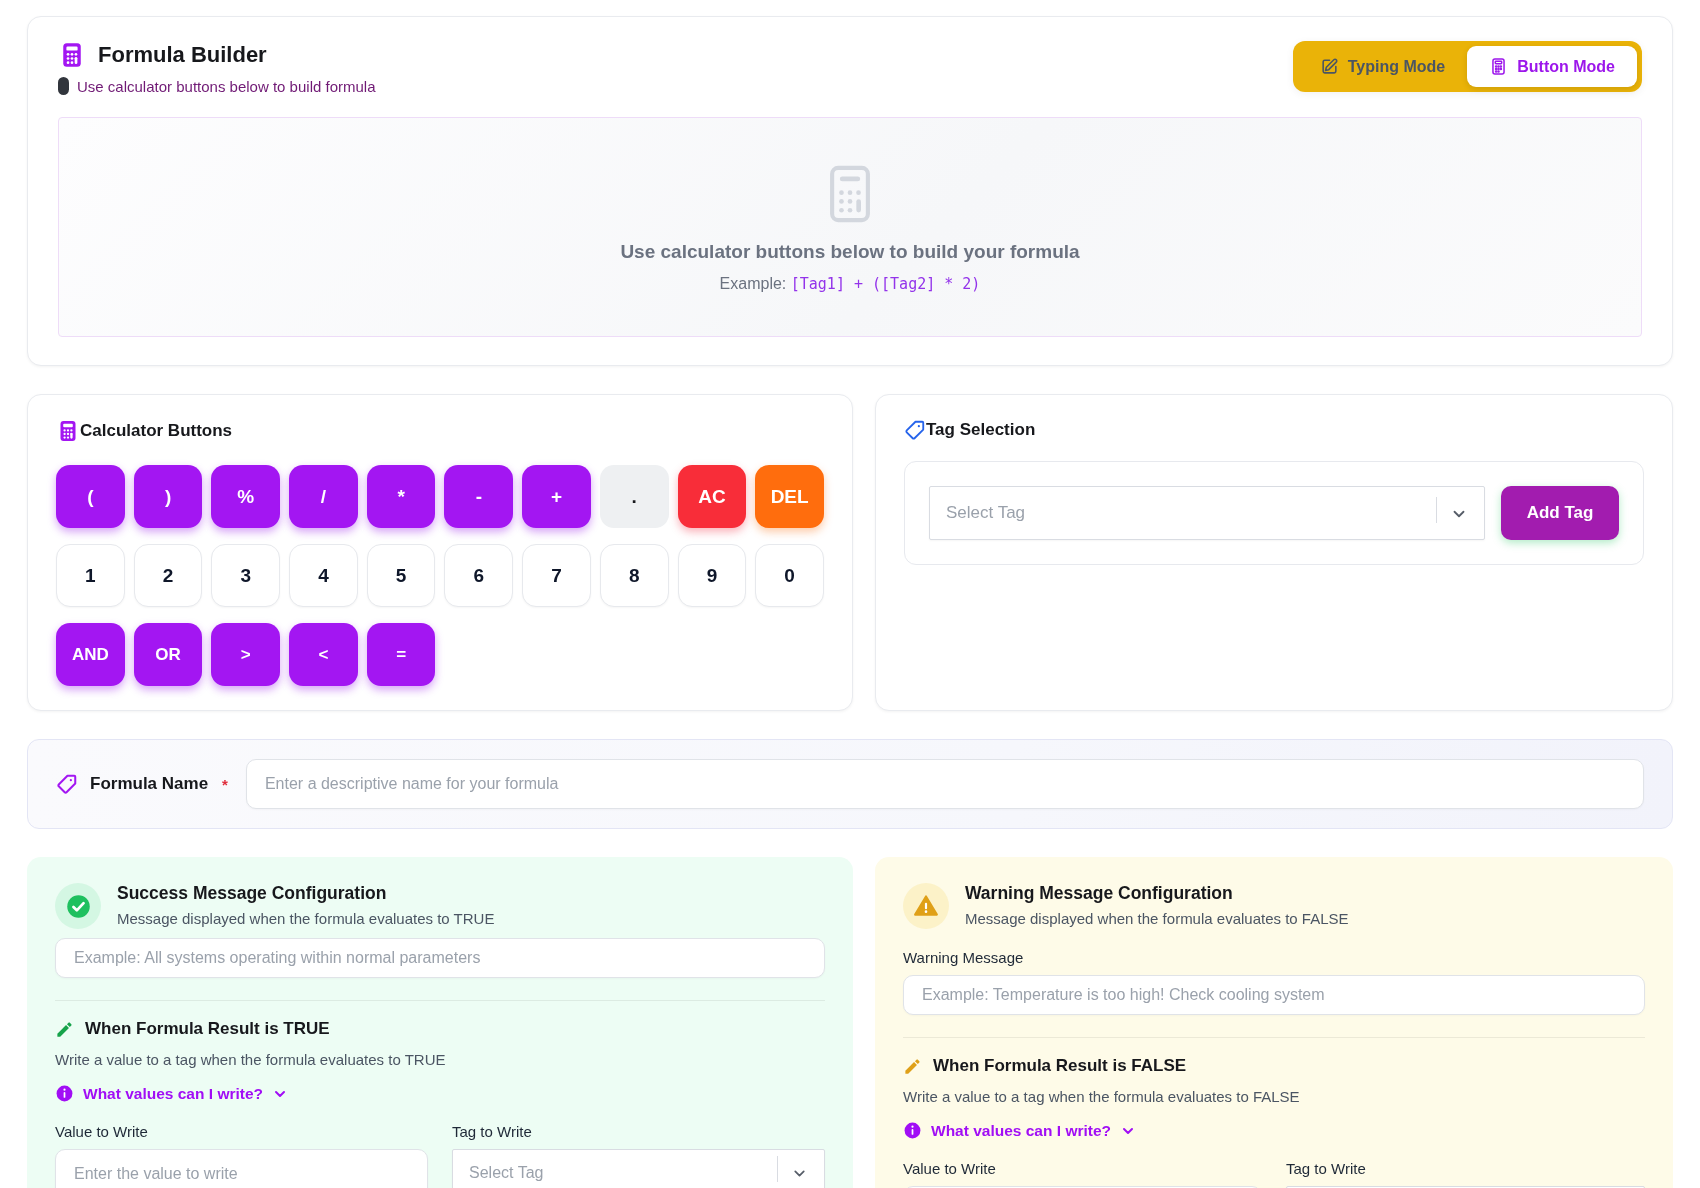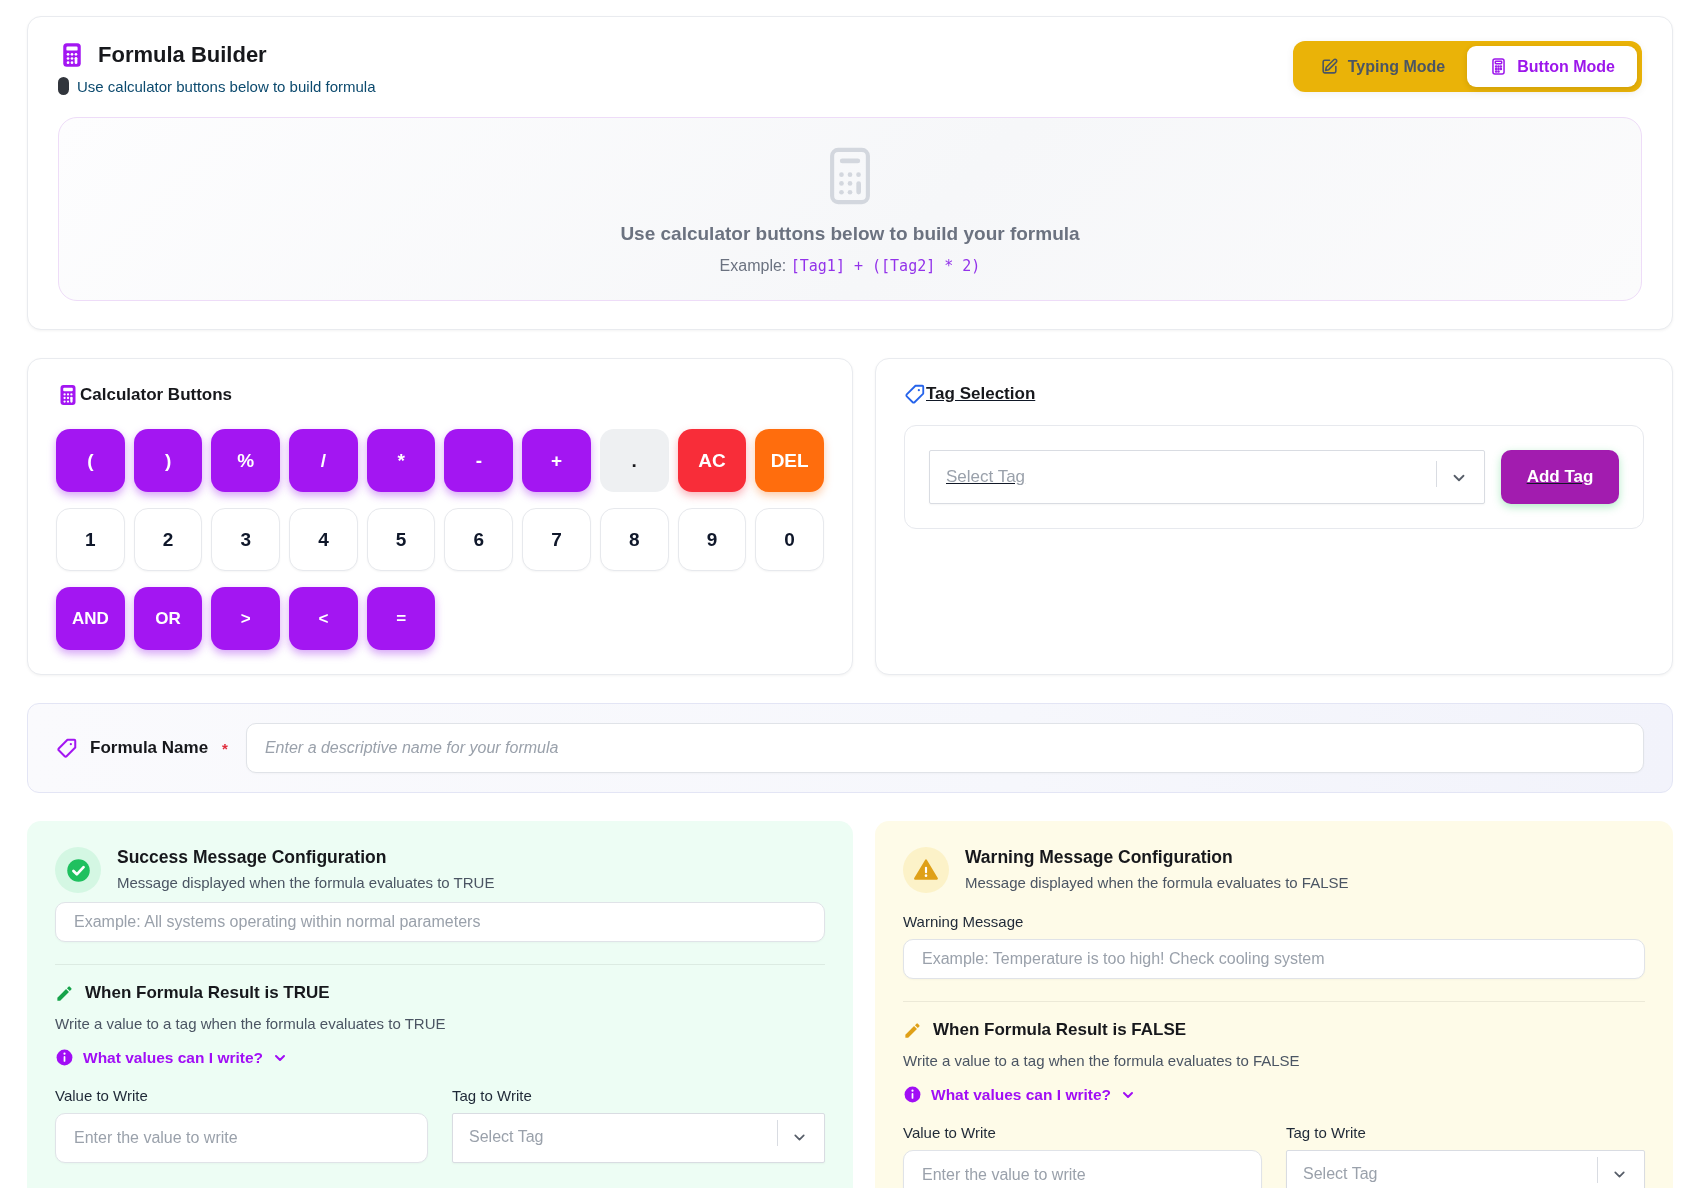--- a/index.html
+++ b/index.html
@@ -9,31 +9,31 @@
 
   .card { background:#fff; border:1px solid #e9ebef; border-radius:14px;
     box-shadow:0 1px 3px rgba(0,0,0,.05); }
 
   
   .builder-card { padding:24px 30px 28px; }
   .builder-head { display:flex; justify-content:space-between; align-items:flex-start; }
   .builder-title-row { display:flex; align-items:center; gap:12px; }
   .builder-title { font-size:22px; font-weight:700; color:#17181c; }
   .builder-sub { display:flex; align-items:center; gap:8px; margin-top:8px;
-    color:#0c4a6e; font-size:15px; }
+    color:#701a75; font-size:15px; }
   .mouse-pill { width:11px; height:18px; background:#31353c; border-radius:6px; display:inline-block; }
 
   .mode-toggle { background:#eab308; border-radius:12px; padding:5px;
     display:flex; align-items:center; box-shadow:0 2px 8px rgba(0,0,0,.06); }
   .mode-btn { display:flex; align-items:center; gap:9px; padding:11px 22px;
     border:none; background:transparent; border-radius:9px; font-size:16px; font-weight:600;
     color:#4b5563; cursor:pointer; font-family:inherit; }
   .mode-btn.active { background:#fff; color:#9c16eb; box-shadow:0 2px 6px rgba(0,0,0,.12); }
 
-  .formula-display { margin-top:22px; height:184px; border:1px solid #eedcf8; border-radius:19px;
+  .formula-display { margin-top:22px; height:220px; border:1px solid #eedcf8; border-radius:4px;
     background:linear-gradient(135deg,#fdfdfe 0%,#f6f7f9 55%,#fbfbfc 100%);
     display:flex; flex-direction:column; align-items:center; justify-content:center; }
   .display-prompt { margin-top:14px; font-size:19px; font-weight:600; color:#6b7280; }
   .display-example { margin-top:12px; font-size:16px; color:#6b7280; }
   .display-example code { font-family:"DejaVu Sans Mono", monospace; color:#9333ea; font-size:15px; }
 
   
   .two-col { display:grid; grid-template-columns:826fr 798fr; gap:22px; margin-top:28px; }
 
   .panel-head { display:flex; align-items:center; gap:0; }
@@ -48,21 +48,21 @@
   .cbtn.op { background:#a316f2; color:#fff; box-shadow:0 4px 9px rgba(150,22,235,.38); }
   .cbtn.dot { background:#eef0f2; color:#17181c; }
   .cbtn.ac { background:#f82d39; color:#fff; box-shadow:0 4px 9px rgba(240,40,60,.35); }
   .cbtn.del { background:#ff6d0d; color:#fff; box-shadow:0 4px 9px rgba(250,110,15,.35); }
   .cbtn.num { background:#fff; color:#0f172a; border:1px solid #e7e9ed; font-weight:600;
     box-shadow:0 1px 2px rgba(0,0,0,.04); }
   .cbtn.logic { background:#a316f2; color:#fff; font-size:17px;
     box-shadow:0 4px 9px rgba(150,22,235,.38); }
 
   
-  .tag-card { padding:24px 28px;text-decoration:underline; }
+  .tag-card { padding:24px 28px; }
   .tag-inner { margin-top:20px; border:1px solid #e7e9ee; border-radius:12px; padding:24px;
     display:flex; gap:16px; align-items:center; }
   .select-box { flex:1; height:54px; background:#fff; border:1px solid #d9dce2; border-radius:2px;
     display:flex; align-items:flex-end; padding:16px 16px; cursor:pointer;
     box-shadow:0 1px 2px rgba(0,0,0,.04); }
   .select-box .ph { flex:1; color:#9aa1ab; font-size:17px; }
   .select-div { width:1px; height:26px; background:#d9dce2; margin-right:13px; }
   .add-tag-btn { width:118px; height:54px; background:#a21caf; color:#fff; border:none;
     border-radius:10px; font-size:17px; font-weight:700; cursor:pointer; font-family:inherit;
     box-shadow:0 3px 8px rgba(34,197,94,.35); }
@@ -70,21 +70,21 @@
   
   .name-card { margin-top:28px; border:1px solid #e3e5f5; border-radius:12px;
     background:linear-gradient(90deg,#fafafd 0%,#f6f7fc 60%,#f2f3fb 100%);
     padding:19px 28px; display:flex; align-items:center; gap:12px; }
   .name-label { font-size:17px; font-weight:700; color:#17181c; }
   .req { color:#e02d3c; font-size:15px; font-weight:700; margin:0 6px 0 2px; }
   .text-input { height:50px; background:#fff; border:1px solid #e0e3e8; border-radius:10px;
     padding:0 18px; font-size:16px; color:#111827; font-family:inherit; width:100%;
     box-shadow:0 1px 2px rgba(0,0,0,.03); }
   .text-input::placeholder { color:#9aa1ab; }
-  .name-card .text-input { flex:1;font-style:italic; }
+  .name-card .text-input { flex:1; }
 
   
   .msg-panel { border-radius:14px; padding:26px 28px; }
   .msg-panel.success { background:#edfdf4; }
   .msg-panel.warning { background:#fefbe8; }
   .msg-head { display:flex; gap:16px; align-items:flex-start; }
   .icon-circle { width:46px; height:46px; border-radius:50%; display:flex;
     align-items:center; justify-content:center; flex:0 0 46px; }
   .icon-circle.green { background:#d4f7e3; }
   .icon-circle.yellow { background:#fcf2c8; }

